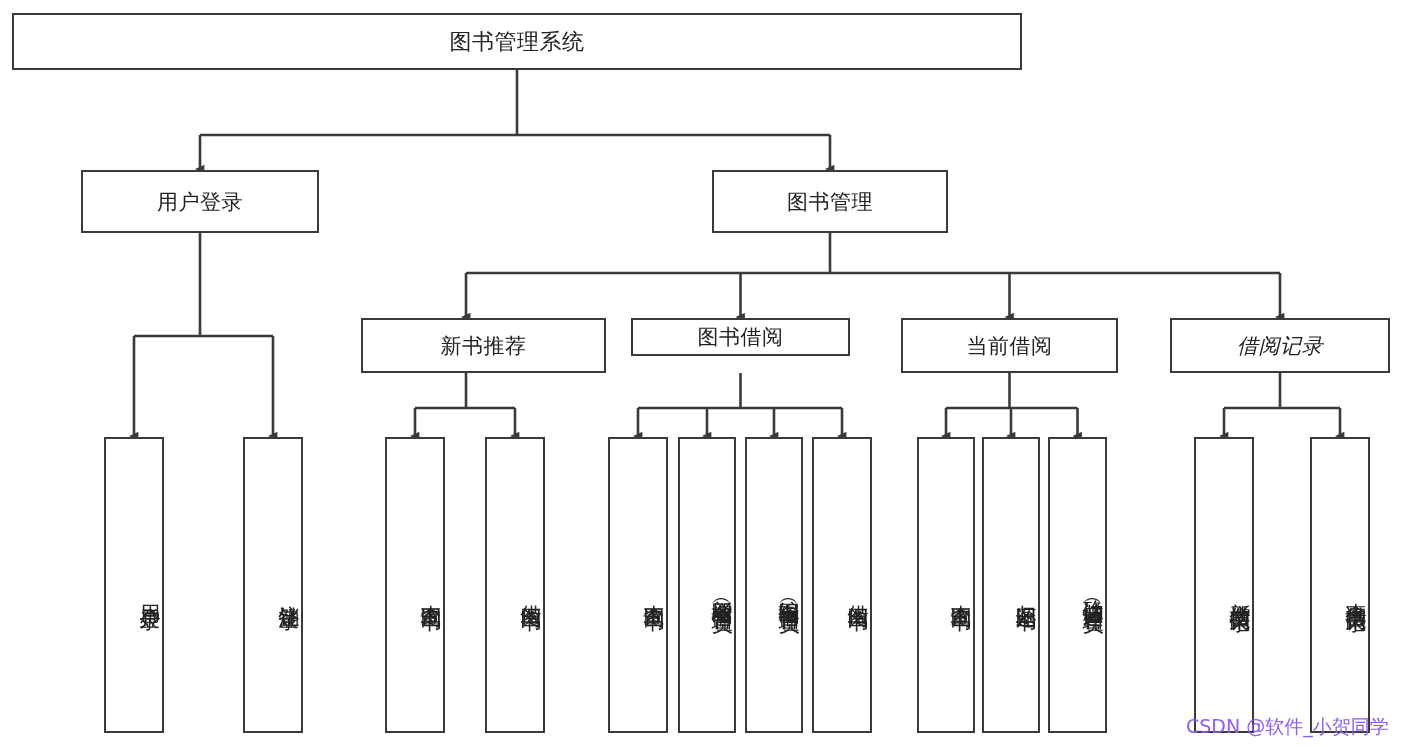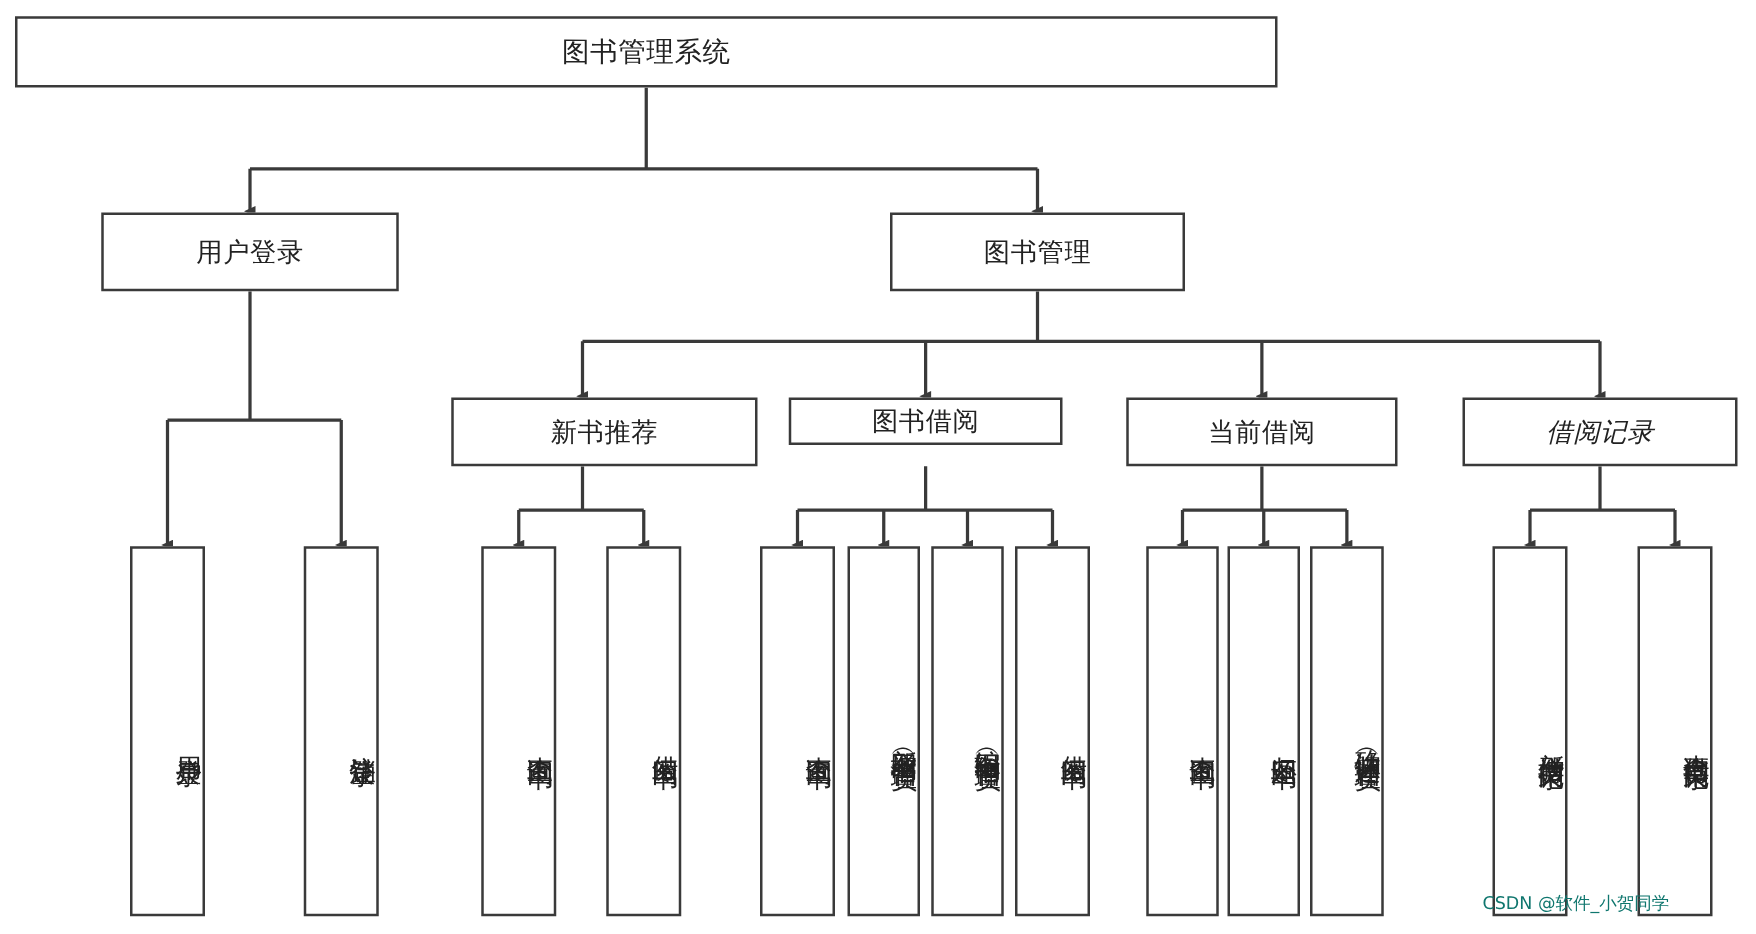--- a/index.html
+++ b/index.html
@@ -58,22 +58,22 @@
   .node-v .vlabel {
     writing-mode: vertical-rl;
     text-orientation: upright;
     display: block;
     text-align: center;
   }
   .watermark {
     position: absolute;
     left: 1186px;
     top: 714px;
-    font-size: 14px;
-    color: #0f766e;
+    font-size: 19px;
+    color: #8b5cf6;
     white-space: nowrap;
     z-index: 3;
     font-family: "DejaVu Sans", sans-serif;
   }
 </style>
 </head>
 <body>
 
 <div id="canvas">
   <svg id="edges" viewBox="0 0 1405 747">

